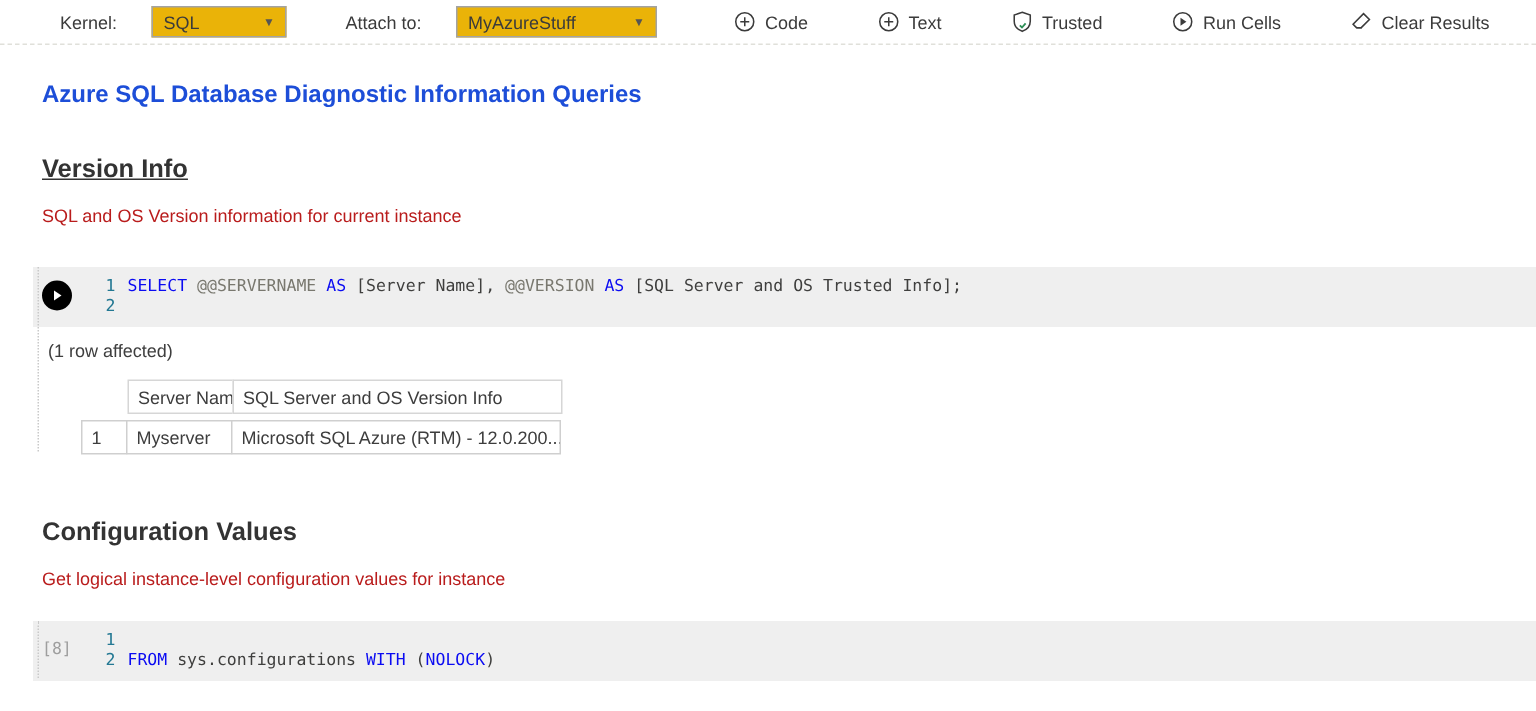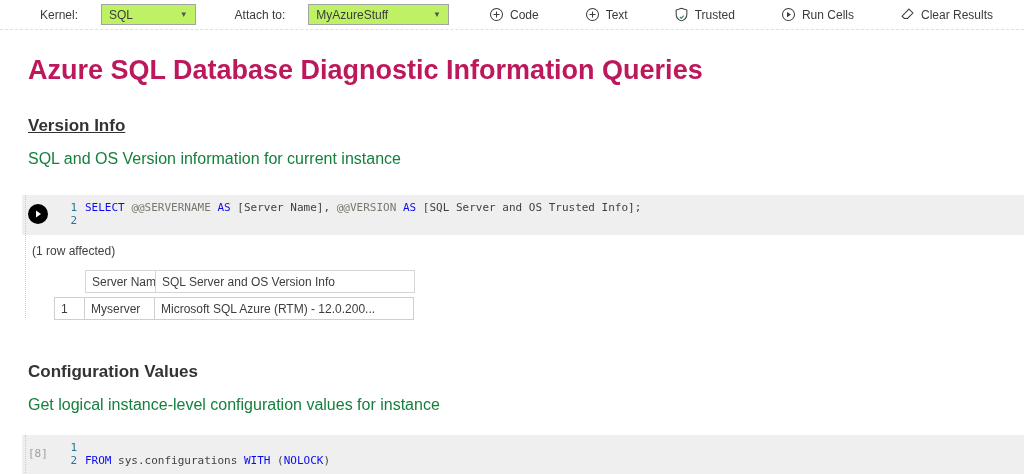--- a/index.html
+++ b/index.html
@@ -3,36 +3,36 @@
 <meta charset="utf-8">
 <style>
   * { box-sizing: border-box; margin: 0; padding: 0; }
   html, body { width: 1024px; height: 474px; overflow: hidden; background: #ffffff;
     font-family: "Liberation Sans", sans-serif; color: #3b3b3b; }
 
   
   .toolbar { height: 30px; display: flex; align-items: center; padding-left: 40px;
     border-bottom: 1px dashed #e0e0da; background: #ffffff; gap: 15px; }
   .tb-label { font-size: 12px; color: #3b3b3b; margin-right: 8px; white-space: nowrap; }
-  .tb-select { height: 21px; border: 1px solid #a3a3a3; background: #bef264; display: flex;
+  .tb-select { height: 21px; border: 1px solid #a3a3a3; background: #eab308; display: flex;
     align-items: center; justify-content: space-between; padding: 4px 7px; font-size: 12px;
     color: #3b3b3b; cursor: pointer; }
   .sel-kernel { width: 96px; margin-right: 24px; }
-  .sel-attach { width: 143px; margin-right: 25px; }
+  .sel-attach { width: 143px; margin-right: 36px; }
   .caret { font-size: 8px; color: #555; margin-left: 6px; }
   .tb-btn { display: flex; align-items: center; margin-right: 31px; font-size: 12px;
     color: #3b3b3b; cursor: pointer; white-space: nowrap; justify-content: space-between; }
   .tb-btn svg { margin-right: 6px; display: block; }
 
   
-  .nb-title { font-size: 27px; font-weight: 700; color: #be185d; margin: 25px 12px 0 28px; }
+  .nb-title { font-size: 16px; font-weight: 700; color: #1d4ed8; margin: 25px 12px 0 28px; }
   .sec-heading { font-size: 17px; font-weight: 700; color: #333333; margin-left: 28px; }
   .sec-h1 { margin-top: 30px; text-decoration: underline; }
   .sec-h2 { margin-top: 42px; }
-  .sec-desc { font-size: 16px; color: #15803d; margin: 14px 0 0 28px; }
+  .sec-desc { font-size: 12px; color: #b91c1c; margin: 14px 0 0 28px; }
 
   
   .cell-block { margin: 0 0 0 22px; position: relative; width: 1002px; }
   .cell-1 { margin-top: 27px; }
   .cell-2 { margin-top: 21px; }
   .cell-block::before { content: ""; position: absolute; left: 3px; top: 0; bottom: 2px;
     border-left: 1px dotted #c9c9c9; }
   .code-area { background: #efefef; display: flex; padding: 6px 0 8px 0; }
   .gutter { width: 40px; flex: none; position: relative; }
   .run-btn { width: 20px; height: 20px; border-radius: 50%; background: #000;
@@ -51,21 +51,21 @@
   
   .output-area { padding: 7px 0 0 10px; }
   .out-msg { font-size: 12px; color: #3e3e3e; line-height: 18px; }
   .res-table { margin: 10px 0 0 22px; font-size: 12px; color: #3d3d3d; }
   .t-row { display: flex; }
   .t-gap { height: 4px; }
   .cell { height: 23px; display: flex; align-items: center; padding: 0 6px;
     overflow: hidden; white-space: nowrap; background: #fff; }
   .c-num { width: 31px; flex: none; }
   .c-name { width: 71px; flex: none; }
-  .c-info { width: 260px; flex: none; }
+  .c-info { width: 220px; flex: none; }
   .th-cell { border: 1px solid #d6d6d6; }
   .td-cell { border: 1px solid #cfcfcf; }
   .ml { margin-left: -1px; }
   .corner { border: none; background: transparent; }
 
   svg { flex: none; }
 </style>
 </head>
 <body>
 

